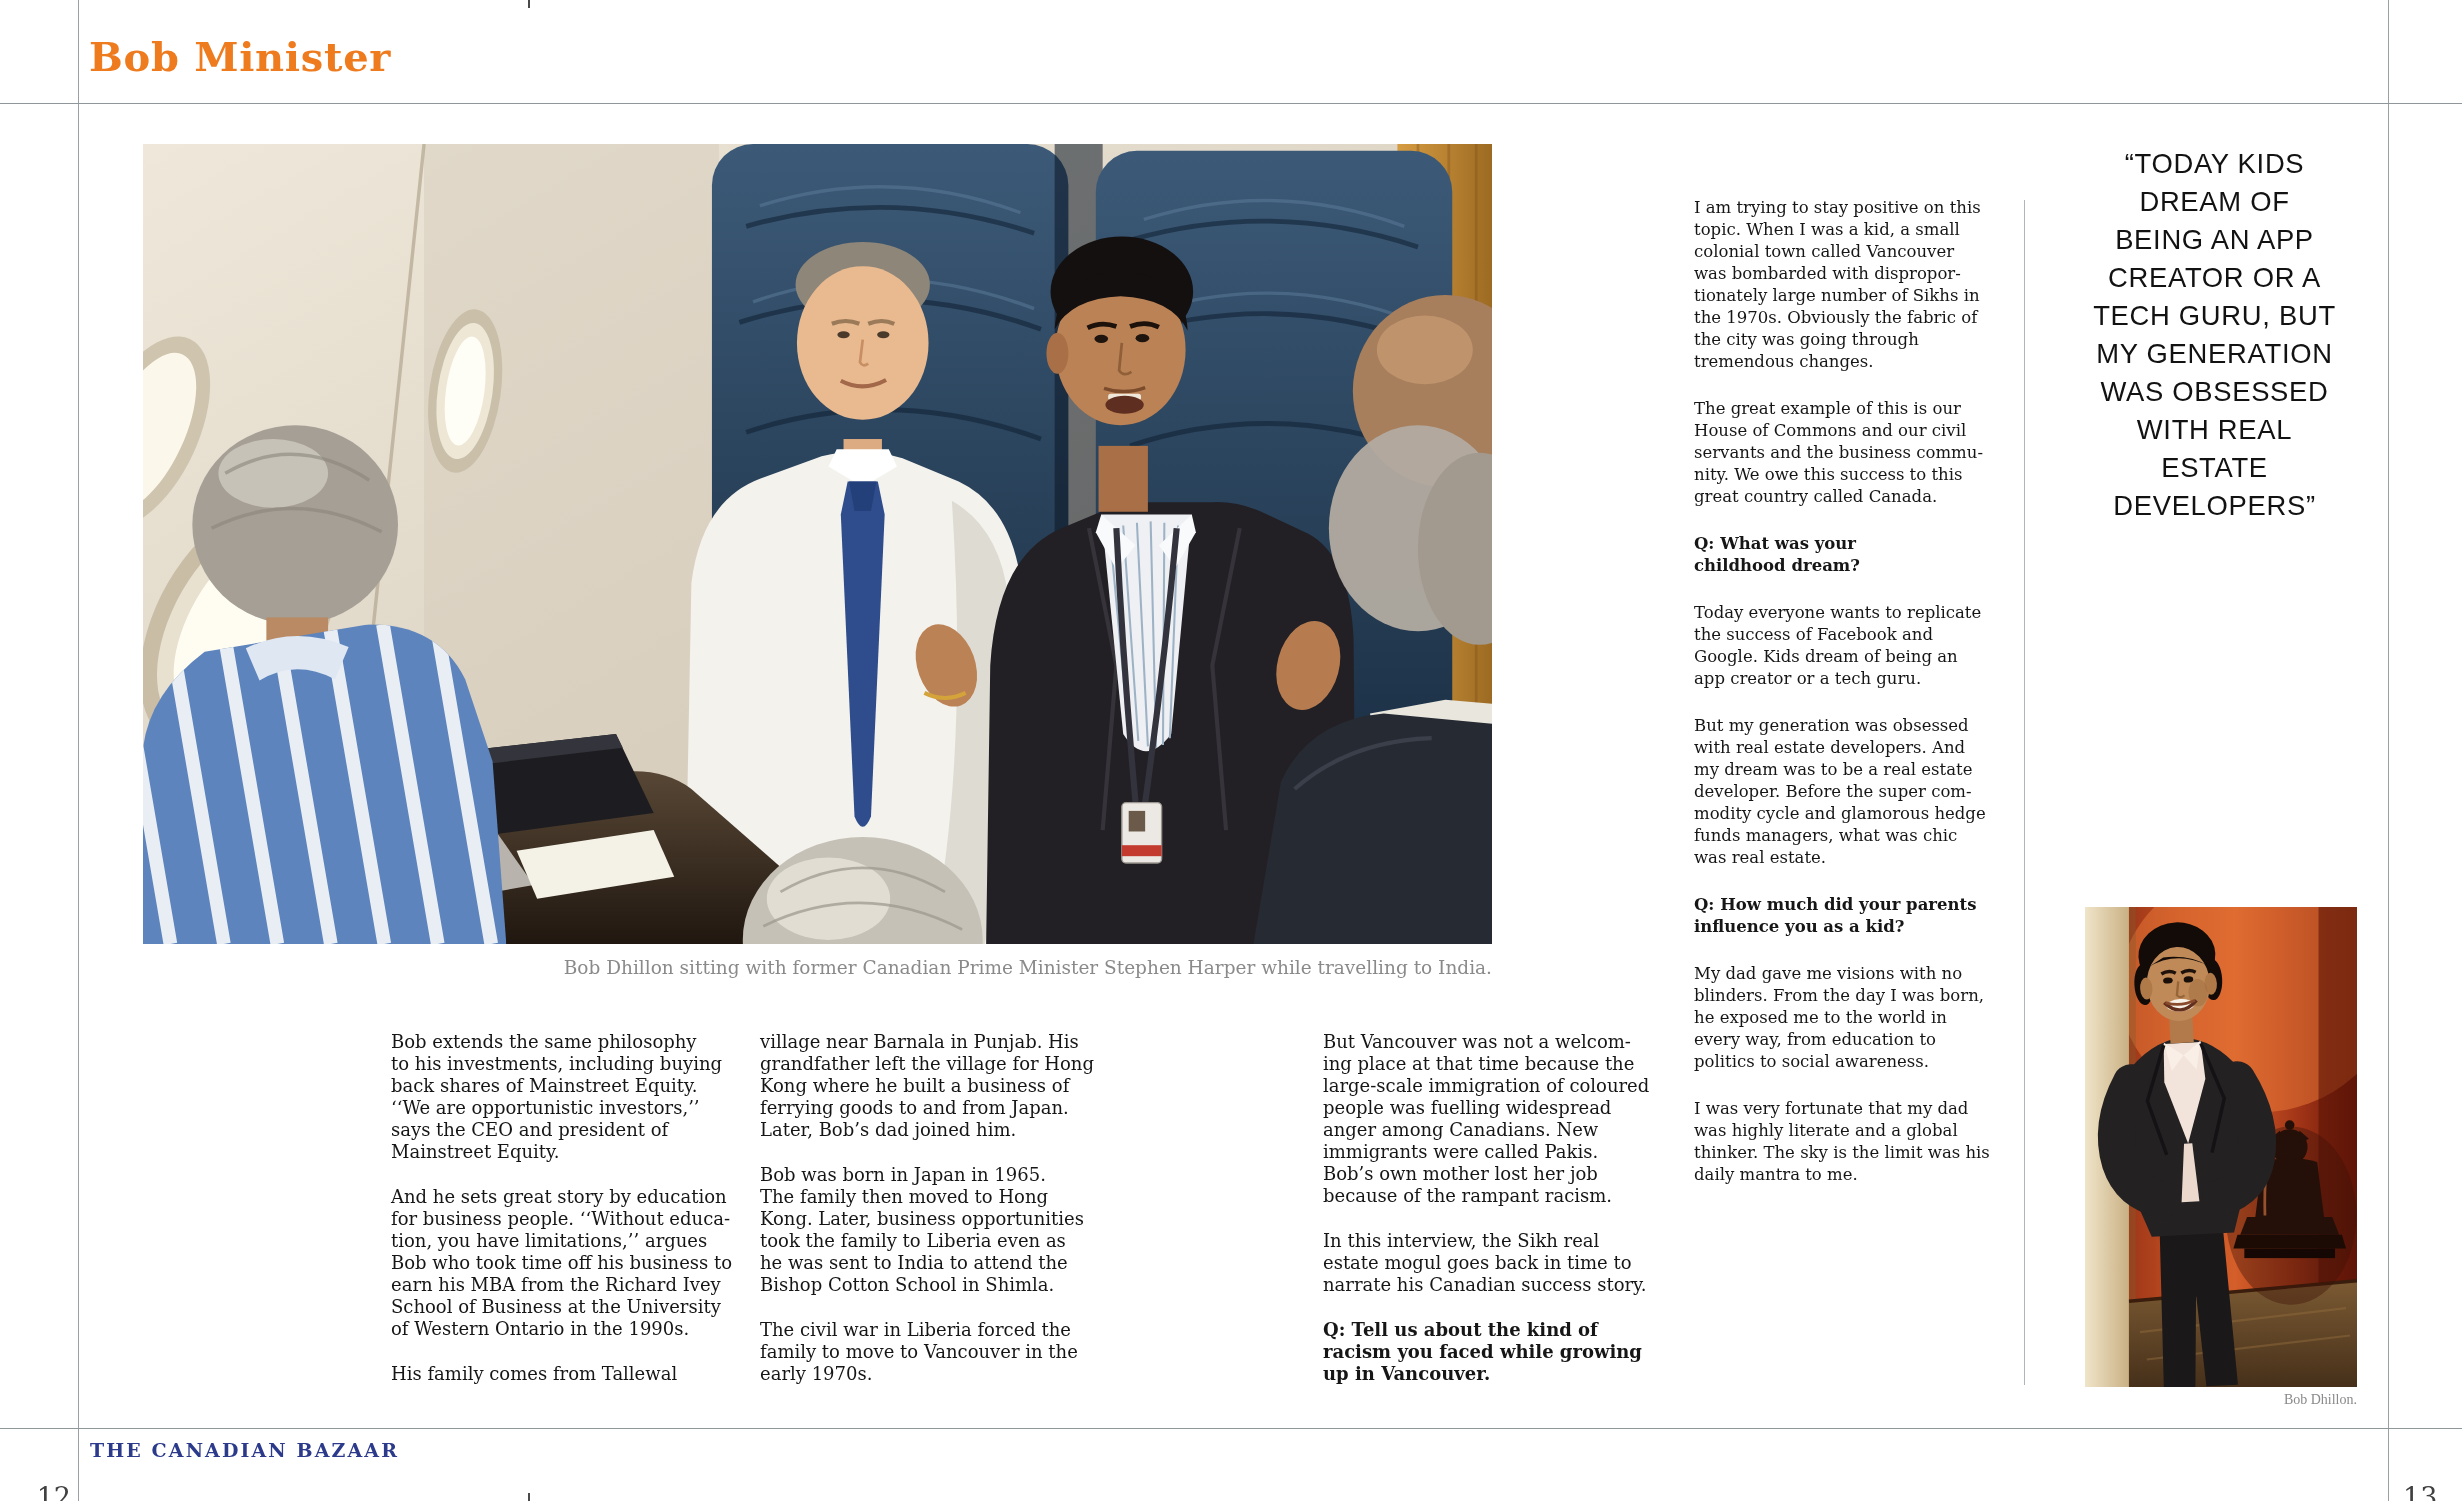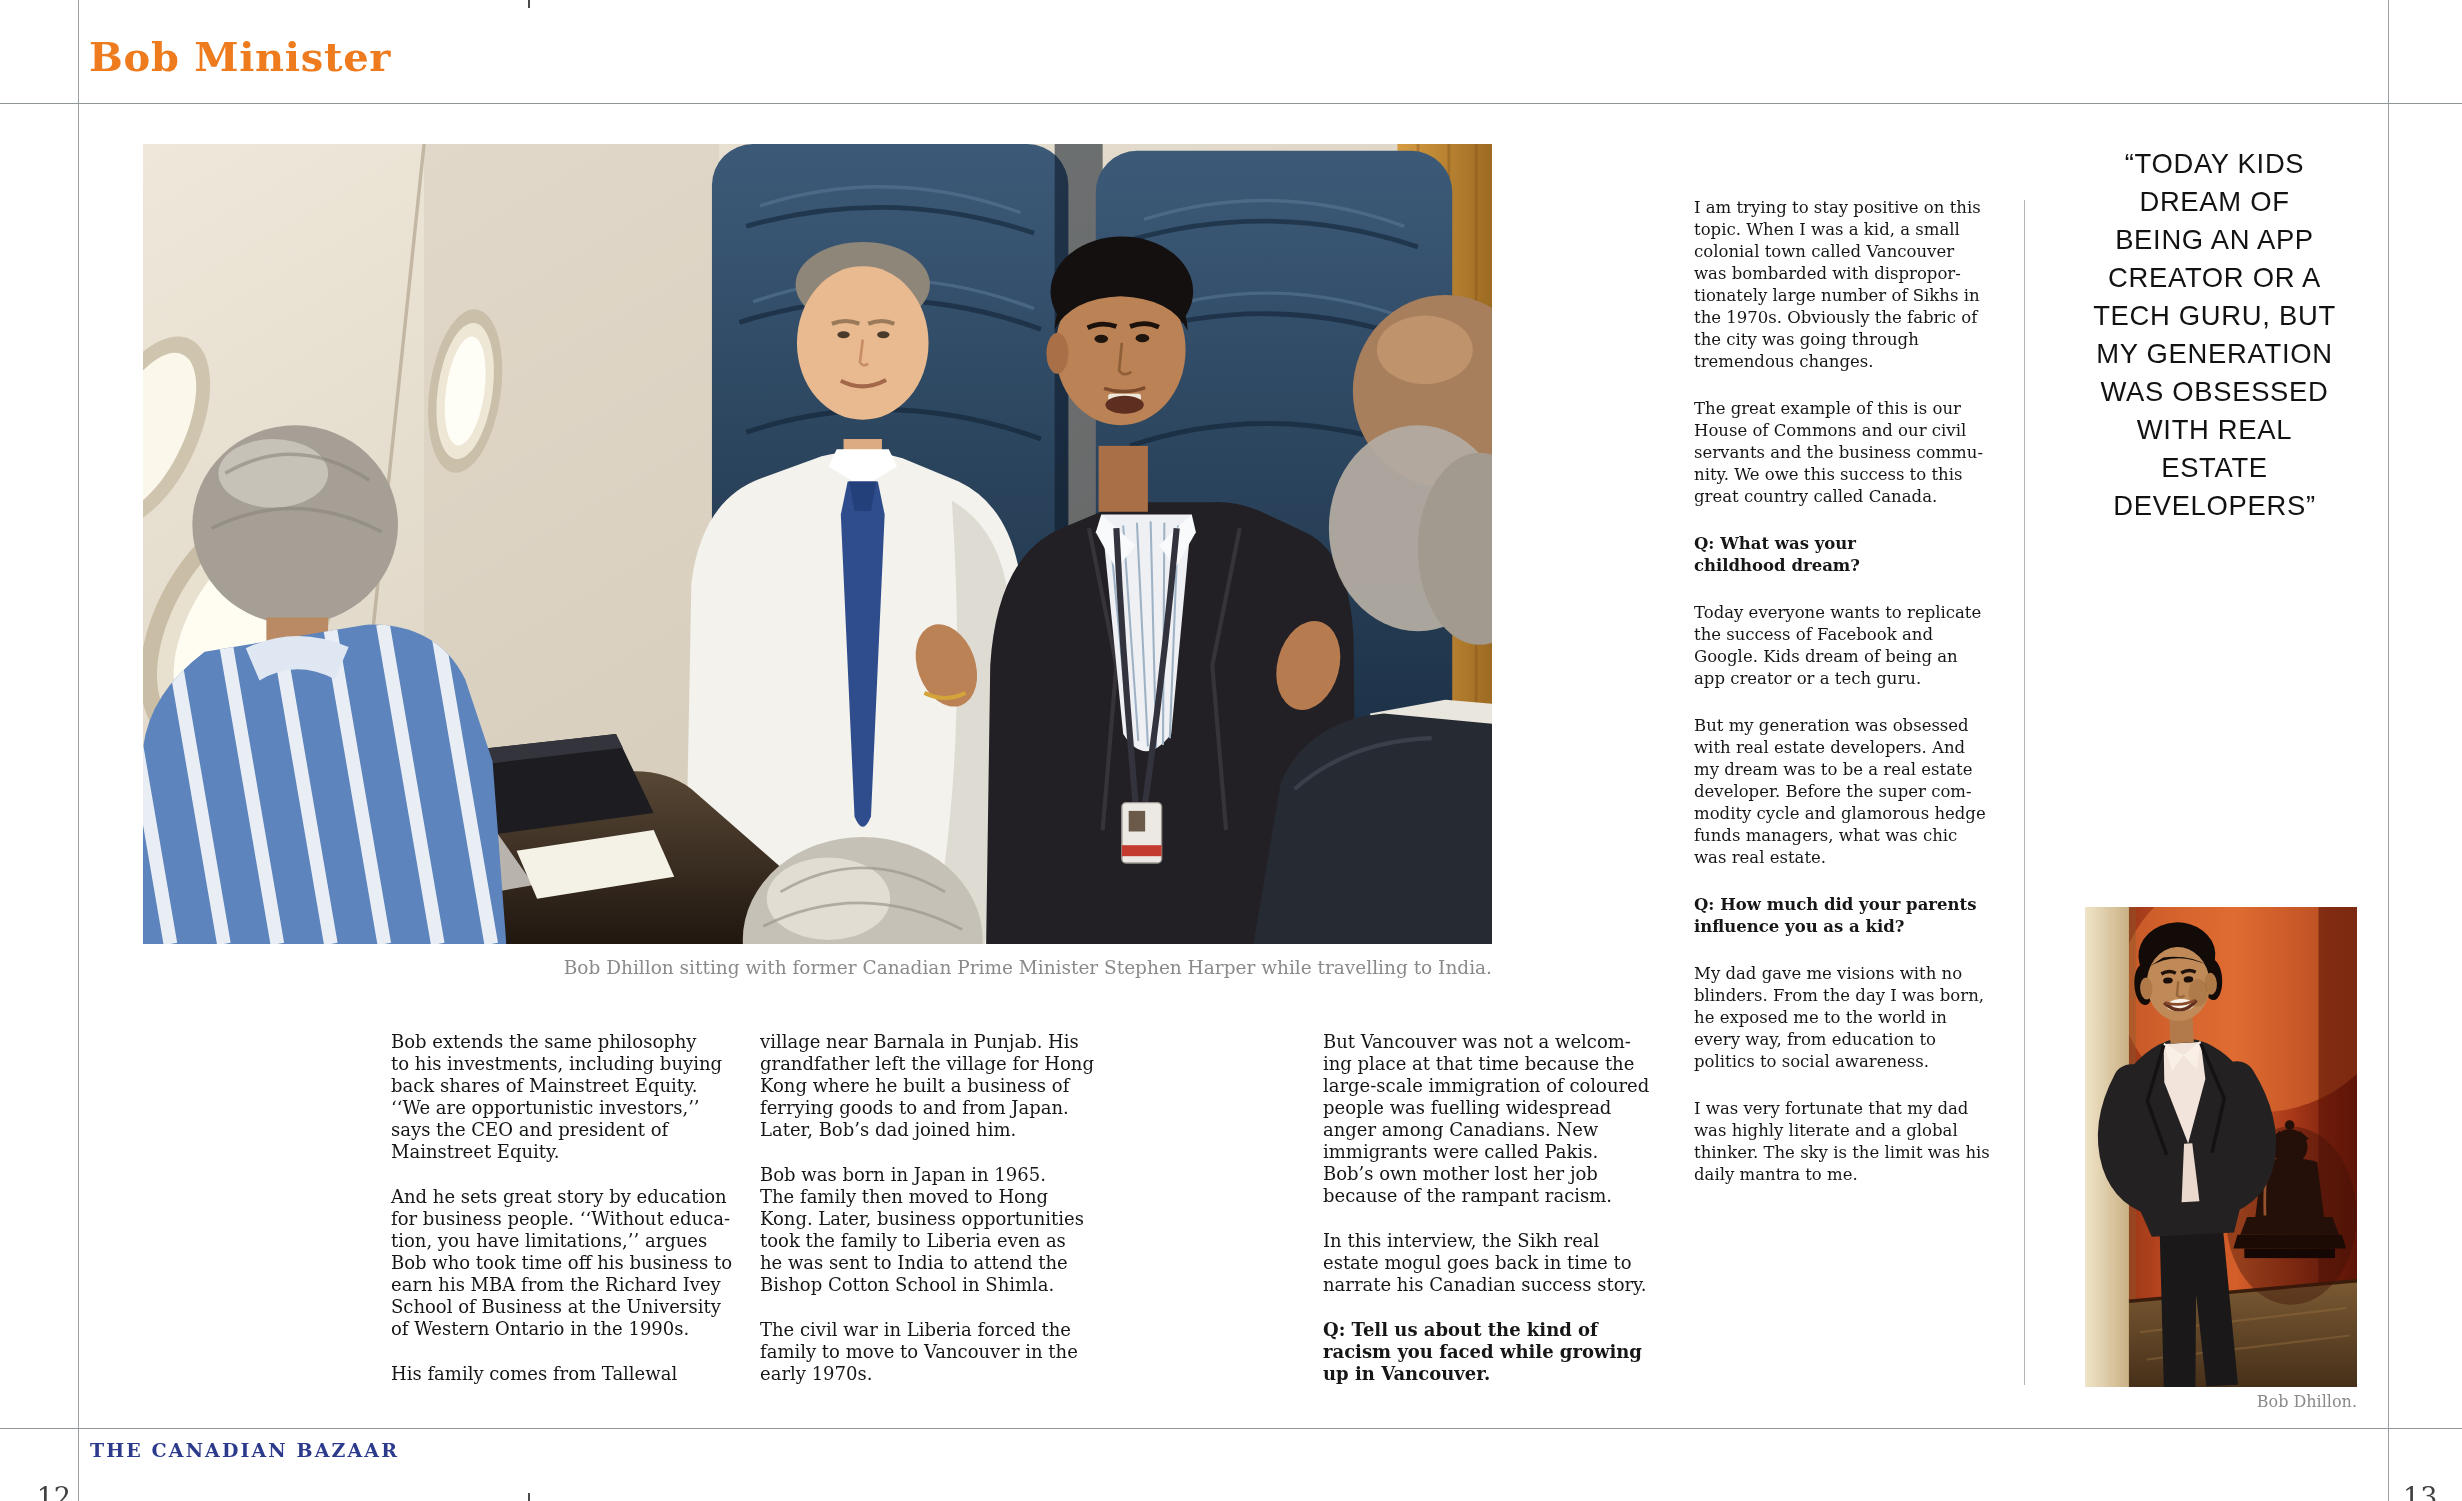--- a/index.html
+++ b/index.html
@@ -14,21 +14,21 @@
     position:absolute;left:89px;top:33px;font-size:40px;font-weight:bold;
     color:#ee7c1f;letter-spacing:0.7px;font-family:"DejaVu Serif",serif;
   }
   .main-photo{position:absolute;left:143px;top:144px;width:1349px;height:800px;}
   .main-photo svg,.portrait-photo svg{display:block;width:100%;height:100%;}
   .photo-caption{
     position:absolute;color:#8a8a8a;font-size:18.5px;text-align:right;
     font-family:"DejaVu Serif",serif;
   }
   .caption-main{left:143px;width:1349px;top:957px;}
-  .caption-portrait{left:2085px;width:272px;top:1392px;font-size:16px;}
+  .caption-portrait{left:2085px;width:272px;top:1392px;font-size:14px;font-family:Liberation Serif, serif;}
   .col{position:absolute;top:1003px;width:360px;margin-top:28px;}
   .col1{left:391px;} .col2{left:760px;} .col3{left:1323px;}
   .para{
     margin:0 0 23px 0;font-size:18px;line-height:22px;white-space:pre-line;
     color:#161616;
   }
   .interview{position:absolute;left:1694px;top:197px;width:322px;}
   .interview .para{font-size:16.5px;line-height:22px;margin-bottom:25px;}
   .para.bold{font-weight:bold;}
   .divider{position:absolute;left:2024px;top:200px;width:1.4px;height:1185px;background:#b2b5b7;}

